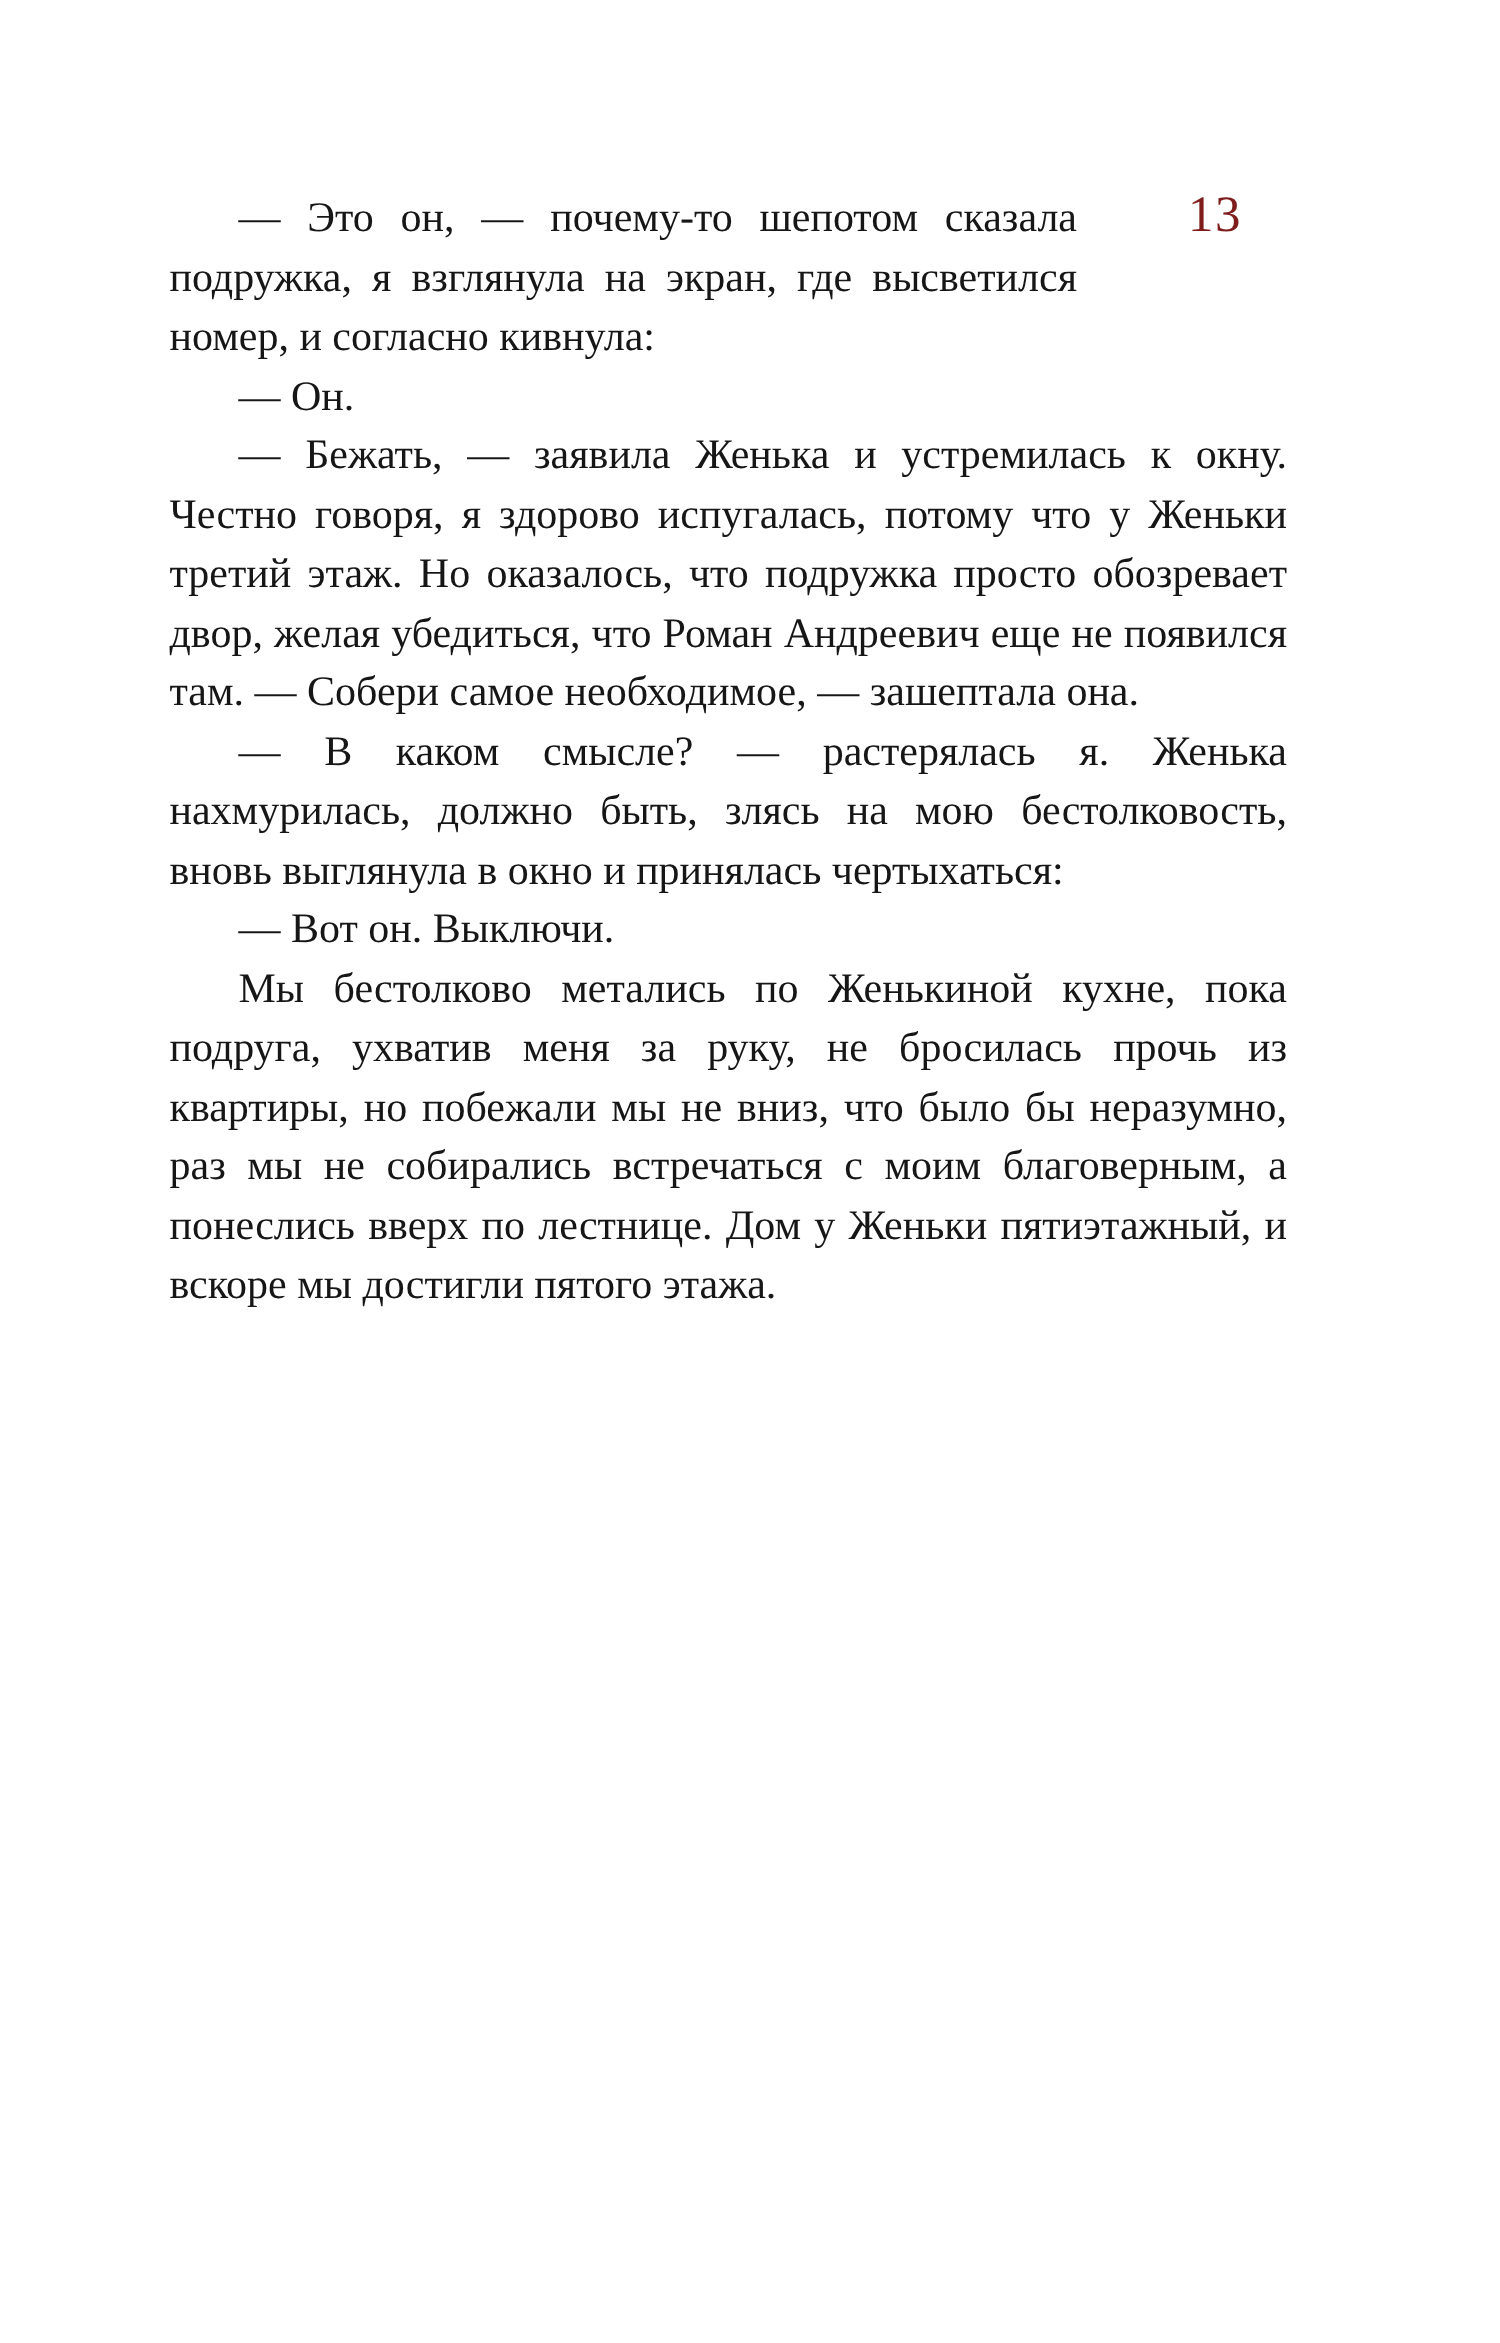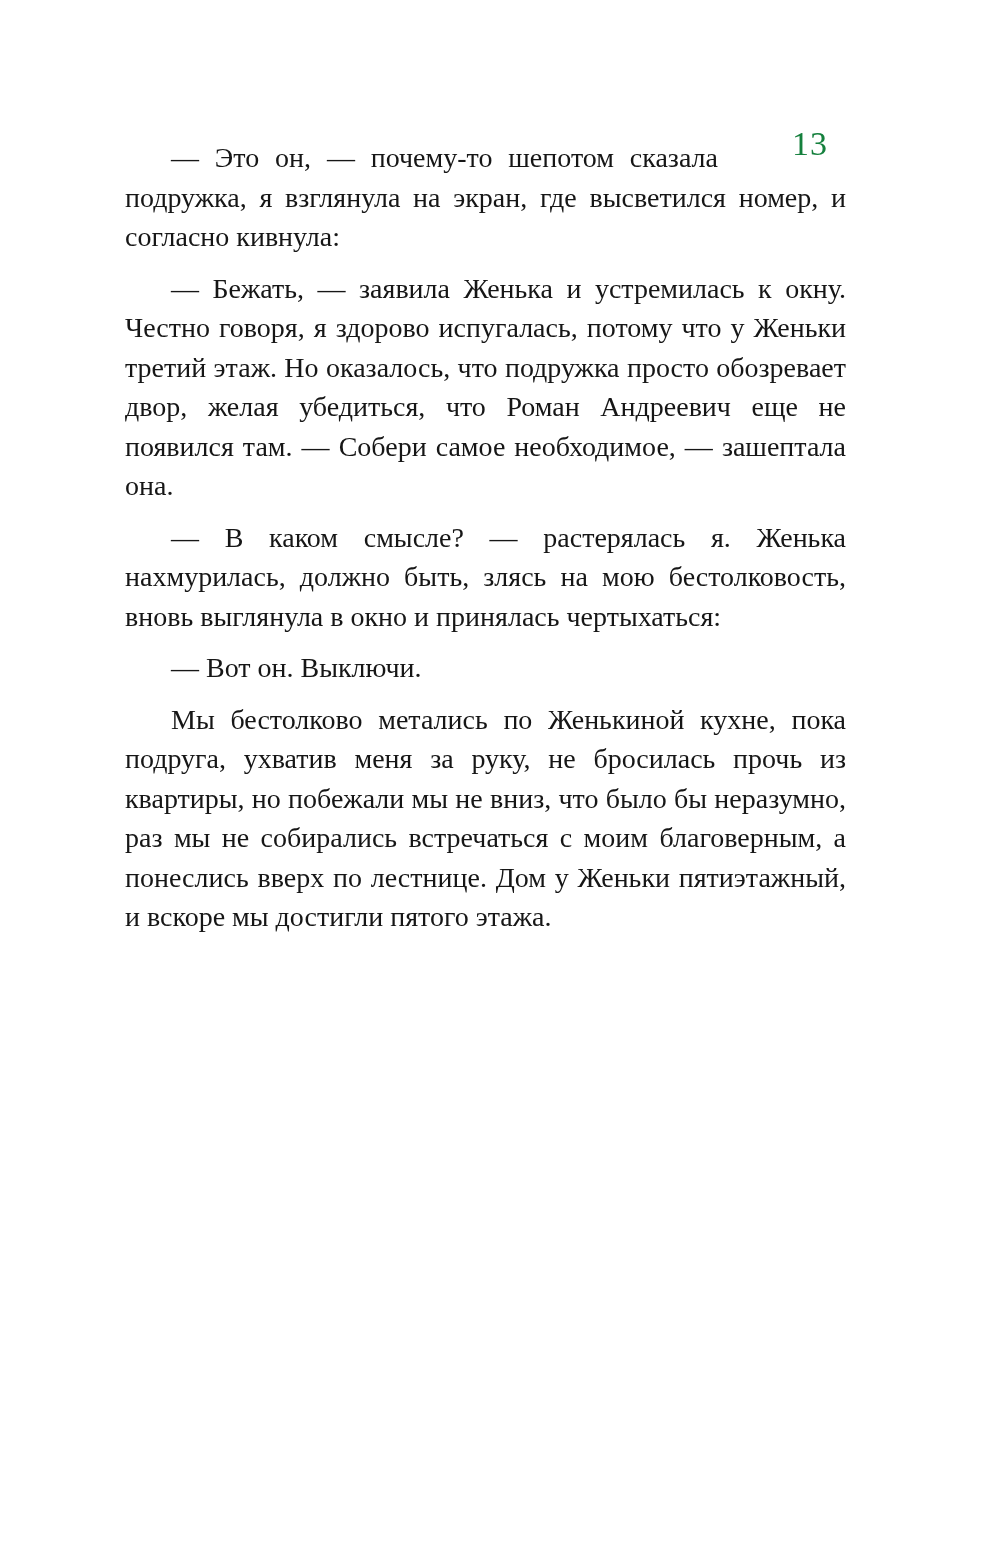--- a/index.html
+++ b/index.html
@@ -20,51 +20,52 @@
     height: 1562px;
     background: #ffffff;
   }
   .page-number {
     position: absolute;
     top: 124px;
     left: 792px;
     font-size: 34px;
     line-height: 40px;
     letter-spacing: 1px;
-    color: #15803d;
+    color: #7f1d1d;
   }
   .text-block {
     position: absolute;
     top: 126px;
     left: 113px;
     width: 745px;
     font-size: 28px;
     line-height: 39.5px;
     text-align: justify;
     hyphens: auto;
     -webkit-hyphens: auto;
     color: #161616;
   }
   .pagenum-spacer {
     float: right;
     width: 140px;
     height: 40px;
   }
   .para {
-    margin: 12px;
+    margin: 0;
     padding: 0;
     text-indent: 46px;
   }
 </style>
 </head>
 <body>
 
 <div class="book-page">
   <div class="page-number">13</div>
   <div class="text-block">
     <span class="pagenum-spacer"></span>
   <p class="para">— Это он, — почему-то шепотом сказала подружка, я взглянула на экран, где высветился номер, и согласно кивнула:</p>
+      <p class="para">— Он.</p>
       <p class="para">— Бежать, — заявила Женька и устремилась к окну. Честно говоря, я здорово испугалась, потому что у Женьки третий этаж. Но оказалось, что подружка просто обозревает двор, желая убедиться, что Роман Андреевич еще не появился там. — Собери самое необходимое, — зашептала она.</p>
       <p class="para">— В каком смысле? — растерялась я. Женька нахмурилась, должно быть, злясь на мою бестолковость, вновь выглянула в окно и принялась чертыхаться:</p>
       <p class="para">— Вот он. Выключи.</p>
       <p class="para">Мы бестолково метались по Женькиной кухне, пока подруга, ухватив меня за руку, не бросилась прочь из квартиры, но побежали мы не вниз, что было бы неразумно, раз мы не собирались встречаться с моим благоверным, а понеслись вверх по лестнице. Дом у Женьки пятиэтажный, и вскоре мы достигли пятого этажа.</p>
     </div>
 </div>
 
 </body></html>

